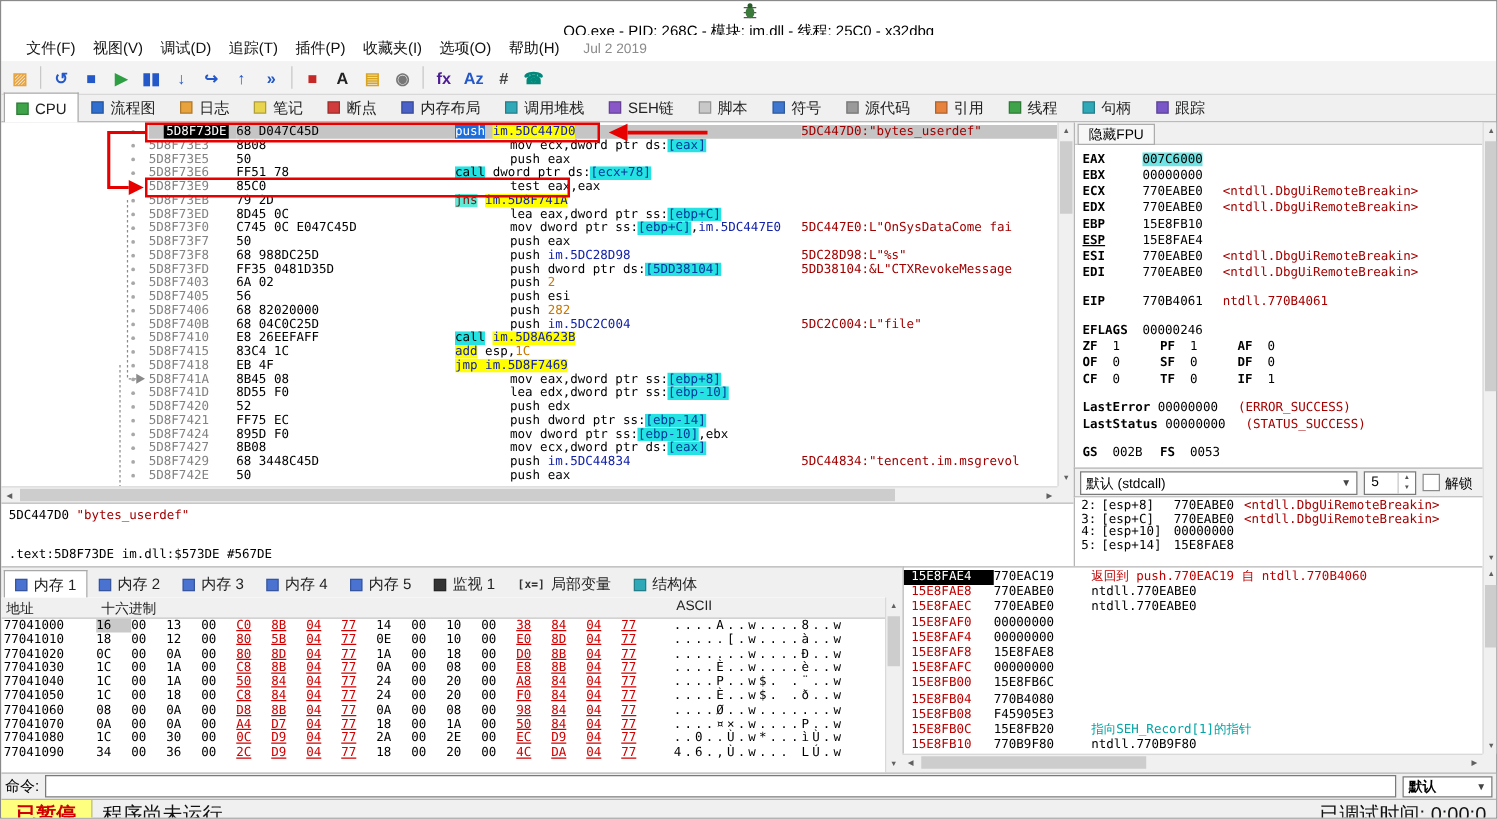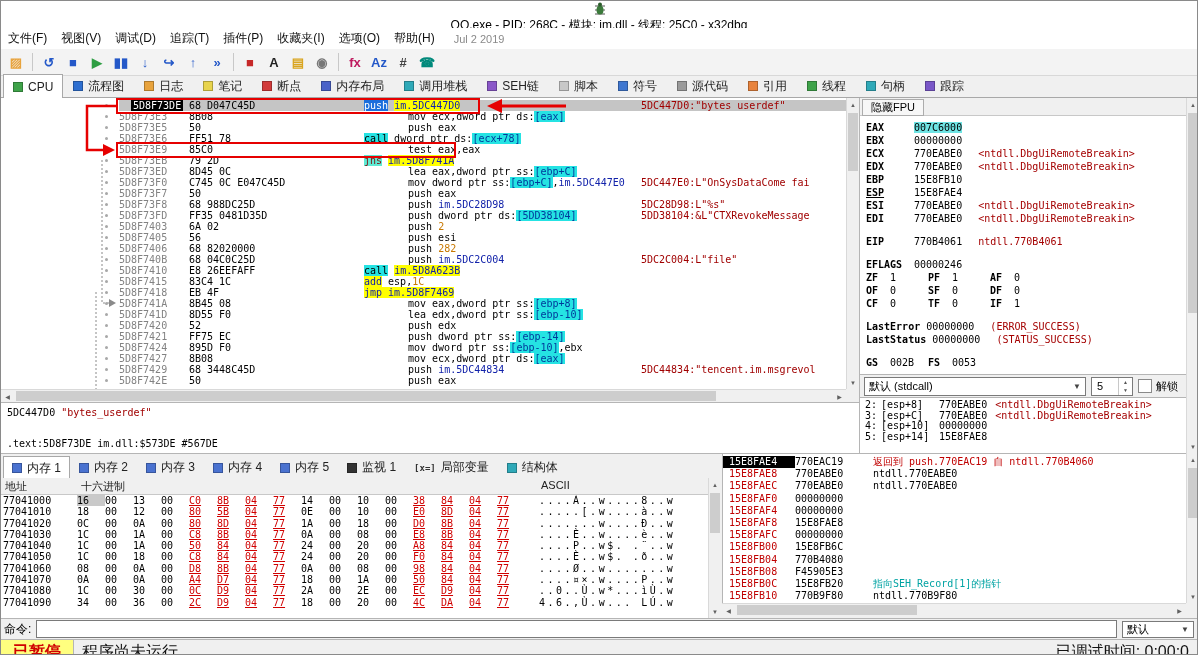--- a/index.html
+++ b/index.html
@@ -9,21 +9,21 @@
 
   
   .titlebar{position:absolute;left:0;top:0;width:100%;height:27px;background:#FFF;display:flex;align-items:center;flex-direction:column;}
   .app-icon{width:16px;height:16px;margin:0 6px 0 8px;}
   .title-text{font-size:12px;color:#000;}
   .win-btns{margin-left:auto;display:flex;height:100%;}
   .win-btn{width:45px;height:100%;display:flex;align-items:center;justify-content:center;font-size:13px;color:#333;}
 
   
   .menubar{position:absolute;left:0;top:27px;width:100%;height:21px;background:#FFF;display:flex;align-items:center;}
-  .menu-items{display:flex;}
+  .menu-items{display:flex;margin-left:13px;}
   .menu-item{padding:2px 7px;font-size:12px;color:#111;}
   .build-date{color:#8A8A8A;font-size:11px;margin-left:12px;}
 
   
   .toolbar{position:absolute;left:0;top:48px;width:100%;height:27px;background:#F3F3F3;border-bottom:1px solid #D8D8D8;
            display:flex;align-items:center;padding-left:3px;box-sizing:border-box;}
   .tbtn{width:24px;height:22px;display:flex;align-items:center;justify-content:center;}
   .tglyph{font-size:13px;font-weight:bold;line-height:1;}
   .tsep{width:1px;height:18px;background:#C8C8C8;margin:0 4px;}
 
@@ -143,21 +143,21 @@
   .sb-thumb{position:absolute;background:#CDCDCD;}
   .vscroll .sb-thumb{left:1px;right:1px;}
   .hscroll .sb-thumb{top:1px;bottom:1px;}
 
   
   .cmdbar{position:absolute;left:0;top:617px;width:100%;height:21px;background:#F0F0F0;border-top:1px solid #B5B5B5;
           display:flex;align-items:center;gap:5px;padding:0 3px;box-sizing:border-box;}
   .cmd-label{font-size:12px;}
   .cmd-input{flex:1;height:16px;border:1px solid #7A7A7A;background:#FFF;font:11px "DejaVu Sans Mono",monospace;padding:0 3px;}
   .cmd-combo{width:72px;height:17px;border:1px solid #7A7A7A;background:#FFF;display:flex;align-items:center;
-             justify-content:space-between;padding:0 4px;font-size:11px;box-sizing:border-box;}
+             justify-content:space-between;padding:0 4px;font-size:11px;box-sizing:border-box;font-weight:bold;}
   .statusbar{position:absolute;left:0;top:638px;width:100%;height:25px;background:#F0F0F0;border-top:1px solid #B5B5B5;
              display:flex;align-items:center;font-size:16px;box-sizing:border-box;}
   .paused-badge{background:#FFFF7F;color:#D00000;font-weight:bold;padding:0 12px;height:100%;display:flex;
                 align-items:center;border-right:1px solid #B5B5B5;}
   .status-msg{margin-left:8px;color:#111;}
   .status-time{margin-left:auto;margin-right:8px;color:#111;}
 
   .annot{position:absolute;left:0;top:0;pointer-events:none;z-index:50;}
 </style>
 </head>
@@ -234,21 +234,21 @@
         <span class="tglyph" style="color: rgb(34, 34, 34);">A</span>
       </div>
       <div class="tbtn">
         <span class="tglyph" style="color: rgb(217, 165, 32);">▤</span>
       </div>
       <div class="tbtn">
         <span class="tglyph" style="color: rgb(119, 119, 119);">◉</span>
       </div>
       <div class="tsep"></div>
       <div class="tbtn">
-        <span class="tglyph" style="color: #be185d;">fx</span>
+        <span class="tglyph" style="color: #4c1d95;">fx</span>
       </div>
       <div class="tbtn">
         <span class="tglyph" style="color: rgb(36, 88, 200);">Az</span>
       </div>
       <div class="tbtn">
         <span class="tglyph" style="color: rgb(68, 68, 68);">#</span>
       </div>
       <div class="tbtn">
         <span class="tglyph" style="color: rgb(0, 137, 123);">☎</span>
       </div>

